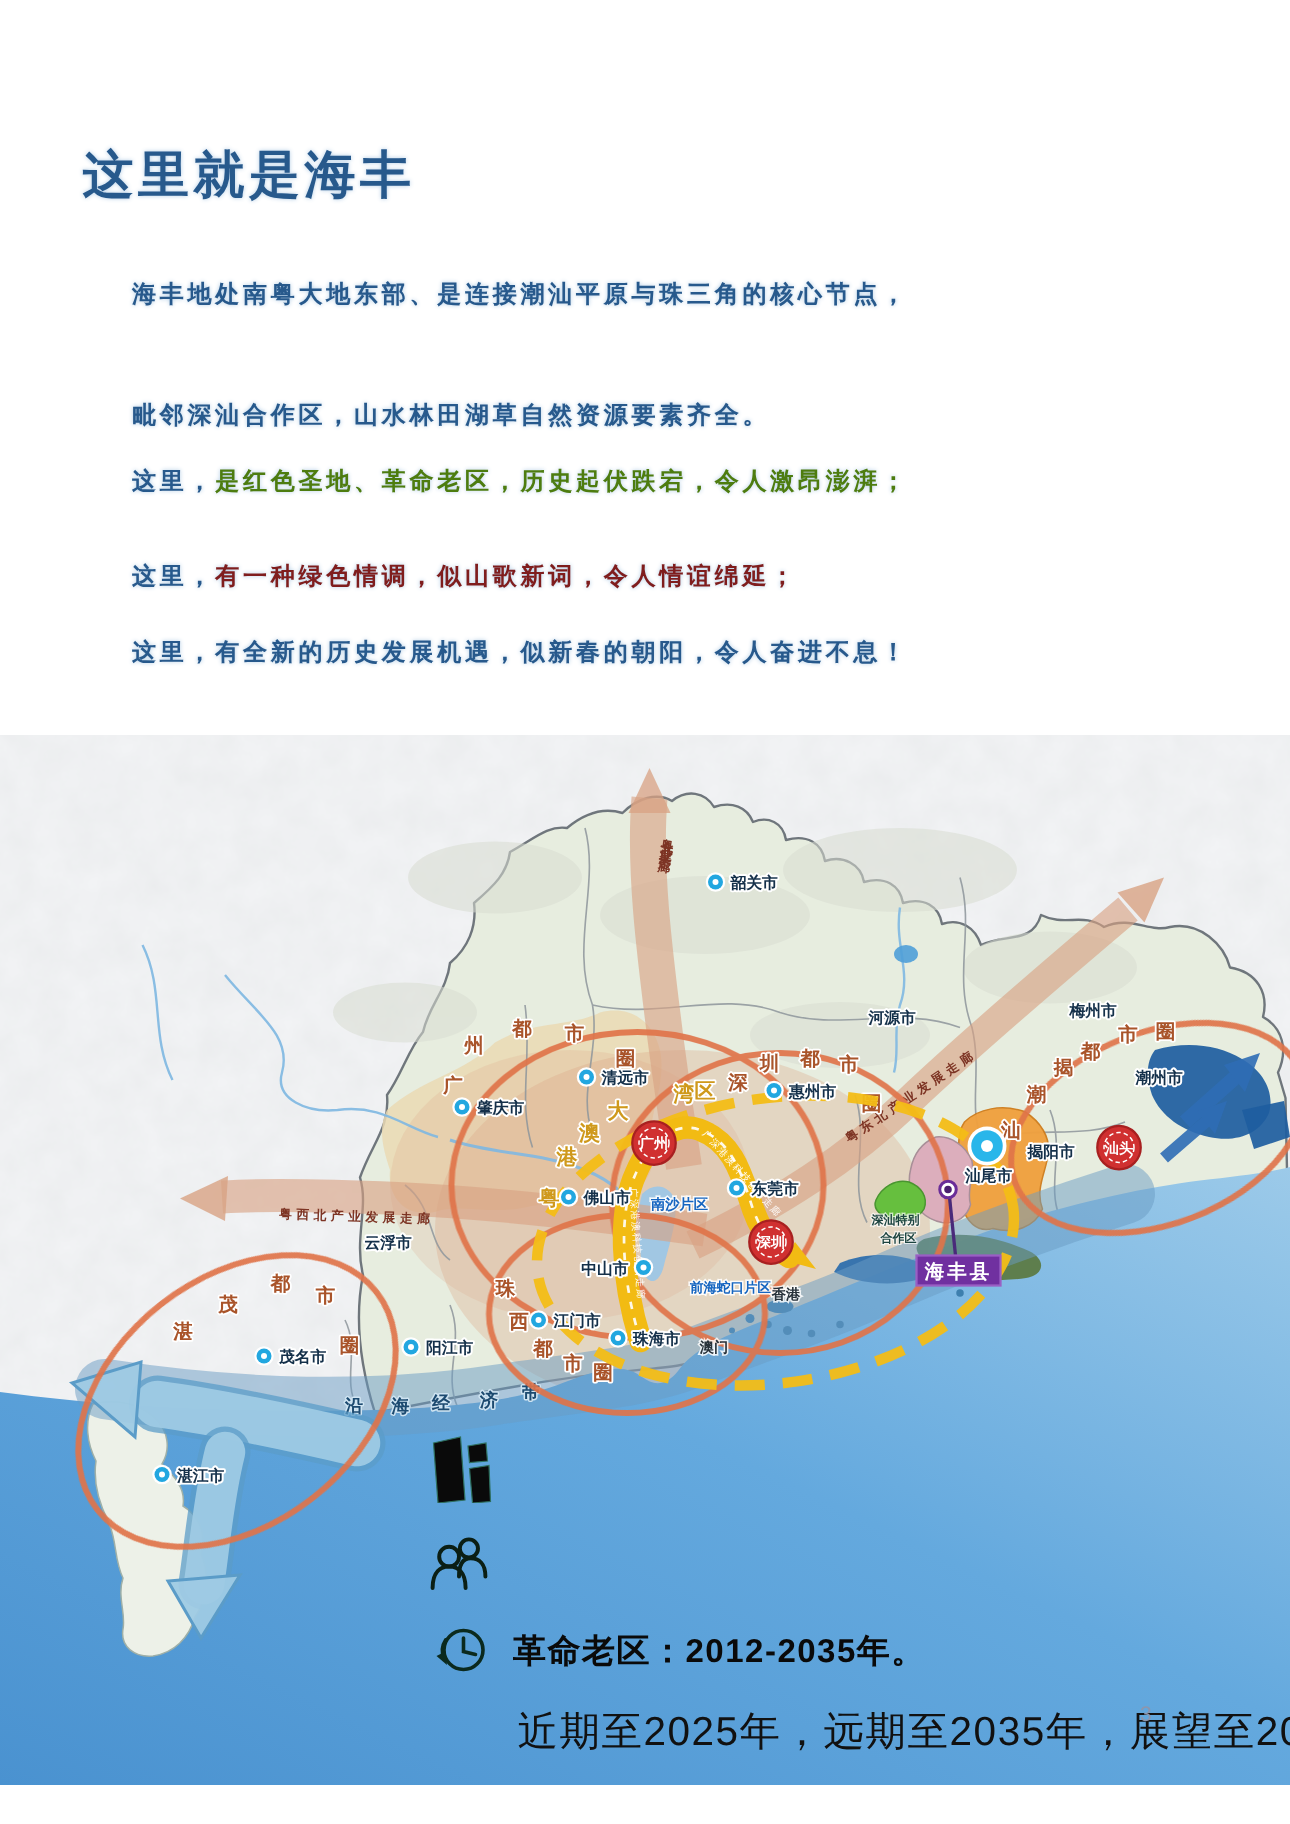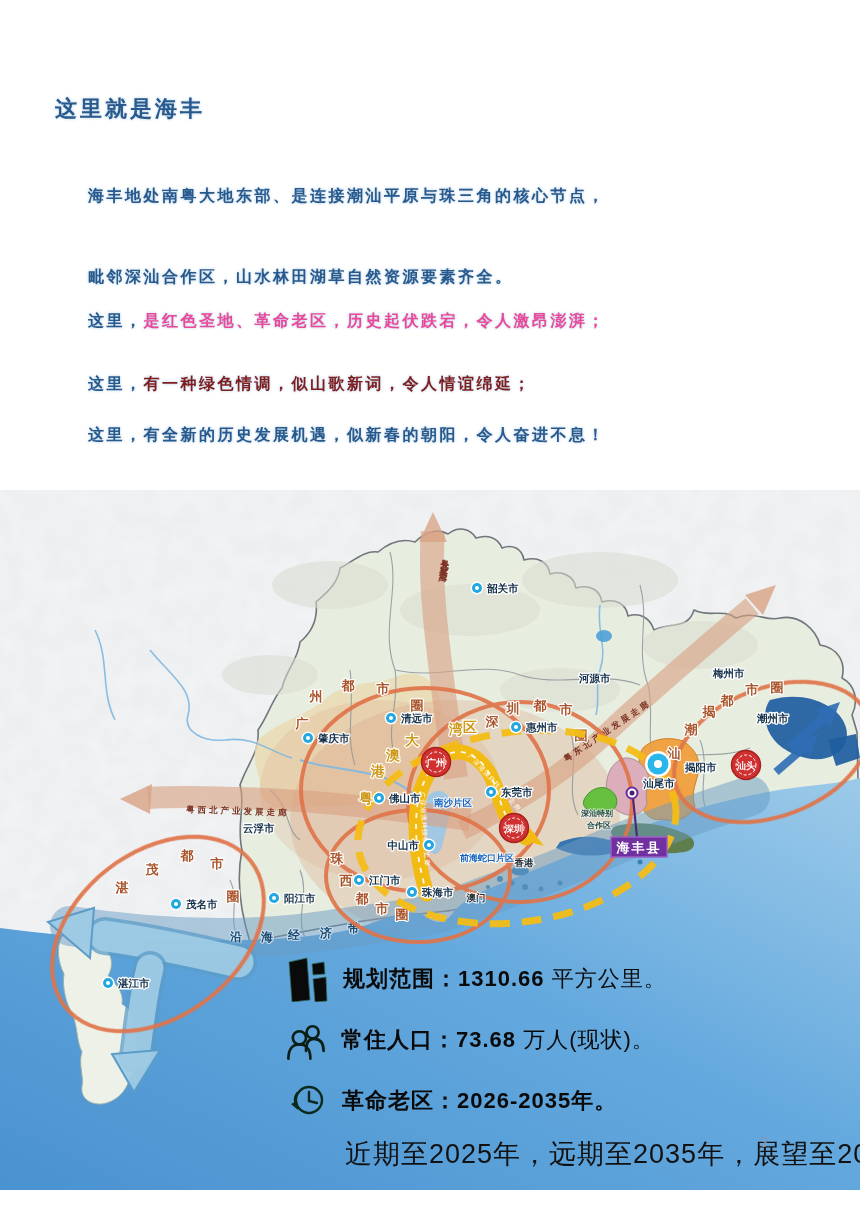--- a/index.html
+++ b/index.html
@@ -2,30 +2,30 @@
 <html><head>
 <meta charset="utf-8">
 <style>
   html,body{margin:0;padding:0;}
   body{
     width:860px;height:1216px;position:relative;background:#ffffff;
     font-family:"Liberation Sans","DejaVu Sans",sans-serif;overflow:hidden;
   }
   .page-title{
     position:absolute;left:55px;top:94px;
-    font-size:22px;font-weight:bold;letter-spacing:3px;color:#27598c;
+    font-size:34px;font-weight:bold;letter-spacing:3px;color:#27598c;
     text-shadow:0 0 3px rgba(168,198,226,.9);white-space:nowrap;
   }
   .intro-line{
     position:absolute;left:88px;font-size:16px;font-weight:bold;letter-spacing:2.5px;
     color:#27598c;white-space:nowrap;
     text-shadow:0 0 3px rgba(168,198,226,.95);
   }
   .t1{top:186px}.t2{top:267px}.t3{top:311px}.t4{top:374px}.t5{top:425px}
-  .seg-red{color:#ec4899}
+  .seg-red{color:#4d7c0f}
   .seg-green{color:#7f1d1d}
   #map-wrap{position:absolute;left:0;top:490px;width:860px;height:700px;}
   svg{display:block}
   svg text{font-family:"Liberation Sans","DejaVu Sans",sans-serif;}
   .city-label{font-size:10.5px;font-weight:bold;fill:#14304a;paint-order:stroke;stroke:#ffffff;stroke-width:2.6px;stroke-linejoin:round;}
   .ring-char{font-size:13px;font-weight:bold;fill:#a9542a;paint-order:stroke;stroke:#fff;stroke-width:2.4px;stroke-linejoin:round;text-anchor:middle;}
   .bay-char{font-size:14px;font-weight:bold;fill:#cf991c;paint-order:stroke;stroke:#fff;stroke-width:2.4px;stroke-linejoin:round;text-anchor:middle;}
   .coast-char{font-size:12px;font-weight:bold;fill:#1c4a70;paint-order:stroke;stroke:#cfe4f2;stroke-width:2px;stroke-linejoin:round;text-anchor:middle;}
   .corridor-label{font-size:8.5px;font-weight:bold;fill:#7d3424;letter-spacing:3px;}
   .vtext{writing-mode:vertical-rl;letter-spacing:2px;}
@@ -384,50 +384,42 @@
 </div>
 
 <div class="stat-row" style="left:285px;top:956px;">
   <div class="stat-icon">
     <svg width="44" height="46" viewBox="0 0 44 46">
       <polygon points="3,6 21,2 24,44 6,46" fill="#0a0a0a" stroke="#2e6f5e" stroke-width="0.8"></polygon>
       <polygon points="26,8 38,6 39,18 27,19" fill="#0a0a0a" stroke="#2e6f5e" stroke-width="0.8"></polygon>
       <polygon points="27,23 40,21 41,45 29,46" fill="#0a0a0a" stroke="#2e6f5e" stroke-width="0.8"></polygon>
     </svg>
   </div>
-  <div class="stat-text" style="margin-left:12px">
-    <span class="stat-label">规划范围：</span><span class="stat-value">1310.66</span>
-    <span class="stat-unit">平方公里。</span>
-  </div>
 </div>
 
 <div class="stat-row" style="left:283px;top:1018px;">
   <div class="stat-icon">
     <svg width="46" height="44" viewBox="0 0 40 40" fill="none" stroke="#0b1f15" stroke-width="2.4" stroke-linecap="round">
       <circle cx="26" cy="13" r="5.5"></circle>
       <path d="M20,30 C20,22 23,19 27,19 C32,19 36,22 36,30"></path>
       <circle cx="14" cy="18" r="6"></circle>
       <path d="M4,37 C4,27 9,24 14,24 C19,24 24,27 24,37"></path>
     </svg>
-  </div>
-  <div class="stat-text" style="margin-left:12px">
-    <span class="stat-label">常住人口：</span><span class="stat-value">73.68</span>
-    <span class="stat-unit">万人(现状)。</span>
   </div>
 </div>
 
 <div class="stat-row" style="left:284px;top:1080px;">
   <div class="stat-icon">
     <svg width="44" height="42" viewBox="0 0 44 42" fill="none" stroke="#0b2a1e" stroke-width="2.4" stroke-linecap="round">
       <circle cx="24" cy="20" r="13"></circle>
       <path d="M24,12 L24,21 L32,23"></path>
       <path d="M11,26 A13.5 13.5 0 0 1 12,13" stroke-width="2"></path>
       <polygon points="6,24 13,30 12,21" fill="#0b2a1e" stroke="none"></polygon>
     </svg>
   </div>
   <div class="stat-text" style="margin-left:12px">
-    <span class="stat-label">革命老区：</span><span class="stat-value">2026-2035年。</span>
+    <span class="stat-label">革命老区：</span><span class="stat-value">2012-2035年。</span>
   </div>
 </div>
 
 <div class="stat-note">近期至2025年，远期至2035年，展望至2050年。</div>
 
 <div class="page-number">3</div>
 
 </body></html>

